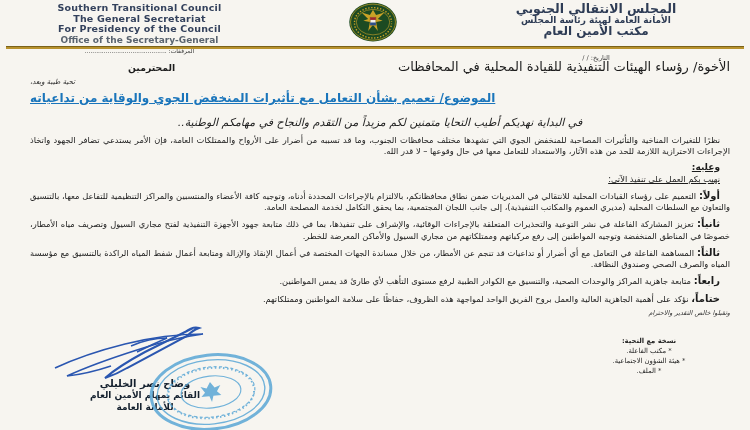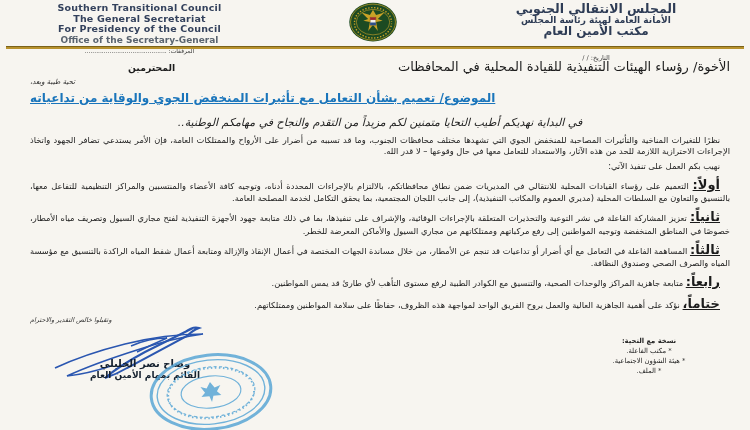--- a/index.html
+++ b/index.html
@@ -32,28 +32,28 @@
   .addr{font-weight:normal;font-size:13px;}
   .honor{font-weight:bold;font-size:9.3px;}
   .script{ text-align:left;font-style:italic;font-size:7px;color:#2b2b2b;margin:3px 0 1px;}
   .script-lg{text-align:center;font-style:italic;font-size:11px;color:#1f1f1f;margin:2px 0 4px;letter-spacing:.3px;}
   .subject{
     text-align:left;font-weight:bold;font-size:12px;color:#1a75bb;
     text-decoration:underline;margin:2px 0 10px;
   }
   .para{margin:4px 0;text-indent:10px;}
   .therefore{font-weight:bold;text-decoration:underline;font-size:9px;margin:3px 0 0;text-indent:10px;}
-  .directive{margin:1px 0 3px;text-indent:10px;}
+  .directive{margin:1px 0 3px;text-indent:10px;text-decoration:underline;}
   .item{margin:4px 0;text-indent:10px;}
-  .item b{font-size:13px;text-decoration:underline;}
-  .regards{text-align:left;font-style:italic;font-size:6.5px;color:#333;margin-top:4px;}
+  .item b{font-size:10px;}
+  .regards{text-align:right;font-style:italic;font-size:6.5px;color:#333;margin-top:4px;}
   
   .sig-block{position:absolute;left:30px;top:330px;width:230px;text-align:center;direction:rtl;}
   .sig-svg{position:absolute;left:5px;top:-6px;width:220px;height:60px;}
-  .sig-lines{position:relative;margin-top:28px;}
+  .sig-lines{position:relative;margin-top:48px;}
   .sig-name{font-weight:bold;font-size:10px;color:#14202e;line-height:12px;}
   .sig-title{font-weight:bold;font-size:9px;color:#14202e;line-height:11.5px;}
   .stamp{position:absolute;left:148px;top:352px;width:126px;height:80px;opacity:.85;transform:rotate(-6deg);}
   .cc{position:absolute;right:16px;top:336px;width:170px;direction:rtl;text-align:center;font-size:6.8px;line-height:10px;color:#222;}
   .cc .cc-title{font-weight:bold;}
 </style>
 </head>
 <body>
 
 <div class="page">
@@ -98,20 +98,21 @@
     </div>
 
     <div class="script">تحية طيبة وبعد،</div>
 
     <div class="subject">الموضوع/ تعميم بشأن التعامل مع تأثيرات المنخفض الجوي والوقاية من تداعياته</div>
 
     <div class="script-lg">في البداية نهديكم أطيب التحايا متمنين لكم مزيداً من التقدم والنجاح في مهامكم الوطنية..</div>
 
     <p class="para">نظرًا للتغيرات المناخية والتأثيرات المصاحبة للمنخفض الجوي التي تشهدها مختلف محافظات الجنوب، وما قد تسببه من أضرار على الأرواح والممتلكات العامة، فإن الأمر يستدعي تضافر الجهود واتخاذ الإجراءات الاحترازية اللازمة للحد من هذه الآثار، والاستعداد للتعامل معها في حال وقوعها – لا قدر الله.</p>
 
+    <div class="therefore">وعليه:</div>
     <div class="directive">نهيب بكم العمل على تنفيذ الآتي:</div>
 
     <p class="item"><b>أولاً:</b> <span>التعميم على رؤساء القيادات المحلية للانتقالي في المديريات ضمن نطاق محافظاتكم، بالالتزام بالإجراءات المحددة أدناه، وتوجيه كافة الأعضاء والمنتسبين والمراكز التنظيمية للتفاعل معها، بالتنسيق والتعاون مع السلطات المحلية (مديري العموم والمكاتب التنفيذية)، إلى جانب اللجان المجتمعية، بما يحقق التكامل لخدمة المصلحة العامة.</span></p>
     <p class="item"><b>ثانياً:</b> <span>تعزيز المشاركة الفاعلة في نشر التوعية والتحذيرات المتعلقة بالإجراءات الوقائية، والإشراف على تنفيذها، بما في ذلك متابعة جهود الأجهزة التنفيذية لفتح مجاري السيول وتصريف مياه الأمطار، خصوصًا في المناطق المنخفضة وتوجيه المواطنين إلى رفع مركباتهم وممتلكاتهم من مجاري السيول والأماكن المعرضة للخطر.</span></p>
     <p class="item"><b>ثالثاً:</b> <span>المساهمة الفاعلة في التعامل مع أي أضرار أو تداعيات قد تنجم عن الأمطار، من خلال مساندة الجهات المختصة في أعمال الإنقاذ والإزالة ومتابعة أعمال شفط المياه الراكدة بالتنسيق مع مؤسسة المياه والصرف الصحي وصندوق النظافة.</span></p>
     <p class="item"><b>رابعاً:</b> <span>متابعة جاهزية المراكز والوحدات الصحية، والتنسيق مع الكوادر الطبية لرفع مستوى التأهب لأي طارئ قد يمس المواطنين.</span></p>
 
     <p class="item"><b>ختاماً،</b> <span>نؤكد على أهمية الجاهزية العالية والعمل بروح الفريق الواحد لمواجهة هذه الظروف، حفاظًا على سلامة المواطنين وممتلكاتهم.</span></p>
 
     <div class="regards">وتقبلوا خالص التقدير والاحترام</div>
@@ -119,20 +120,21 @@
 
   <div class="sig-block">
     <svg class="sig-svg" viewBox="0 0 220 60" aria-hidden="true">
       <path d="M150 8 q8 -6 14 -4 q-6 2 -12 8 l-60 32 q-10 6 -22 10 q14 -12 40 -26 l48 -24" fill="none" stroke="#2a56b0" stroke-width="2"></path>
       <path d="M20 44 q30 -14 70 -24 q40 -10 78 -10 q-30 4 -66 16 q-44 14 -70 26 q20 -2 44 -10" fill="none" stroke="#2a56b0" stroke-width="1.6"></path>
       <path d="M96 22 q18 -8 36 -8 q-14 6 -30 14" fill="none" stroke="#2a56b0" stroke-width="1.4"></path>
     </svg>
     <div class="sig-lines">
       <div class="sig-name">وضاح نصر الخليلي</div>
       <div class="sig-title">القائم بمهام الأمين العام</div>
+      <div class="sig-title">للأمانة العامة</div>
     </div>
   </div>
 
   <svg class="stamp" viewBox="0 0 126 80" aria-hidden="true">
     <ellipse cx="63" cy="40" rx="60" ry="37" fill="none" stroke="#5aa7d6" stroke-width="3"></ellipse>
     <ellipse cx="63" cy="40" rx="54" ry="32" fill="none" stroke="#5aa7d6" stroke-width="1.4"></ellipse>
     <ellipse cx="63" cy="40" rx="44" ry="25" fill="none" stroke="#5aa7d6" stroke-width="1.2" stroke-dasharray="3 2.5"></ellipse>
     <ellipse cx="63" cy="40" rx="30" ry="16" fill="none" stroke="#5aa7d6" stroke-width="1.2"></ellipse>
     <path d="M63 30 l4 6 6 -2 -4 6 4 4 -8 0 -2 6 -2 -6 -8 0 4 -4 -4 -6 6 2 z" fill="#5aa7d6"></path>
     <path d="M20 40 a43 24 0 0 1 86 0" fill="none" stroke="#5aa7d6" stroke-width="2" stroke-dasharray="1.5 2.5"></path>

